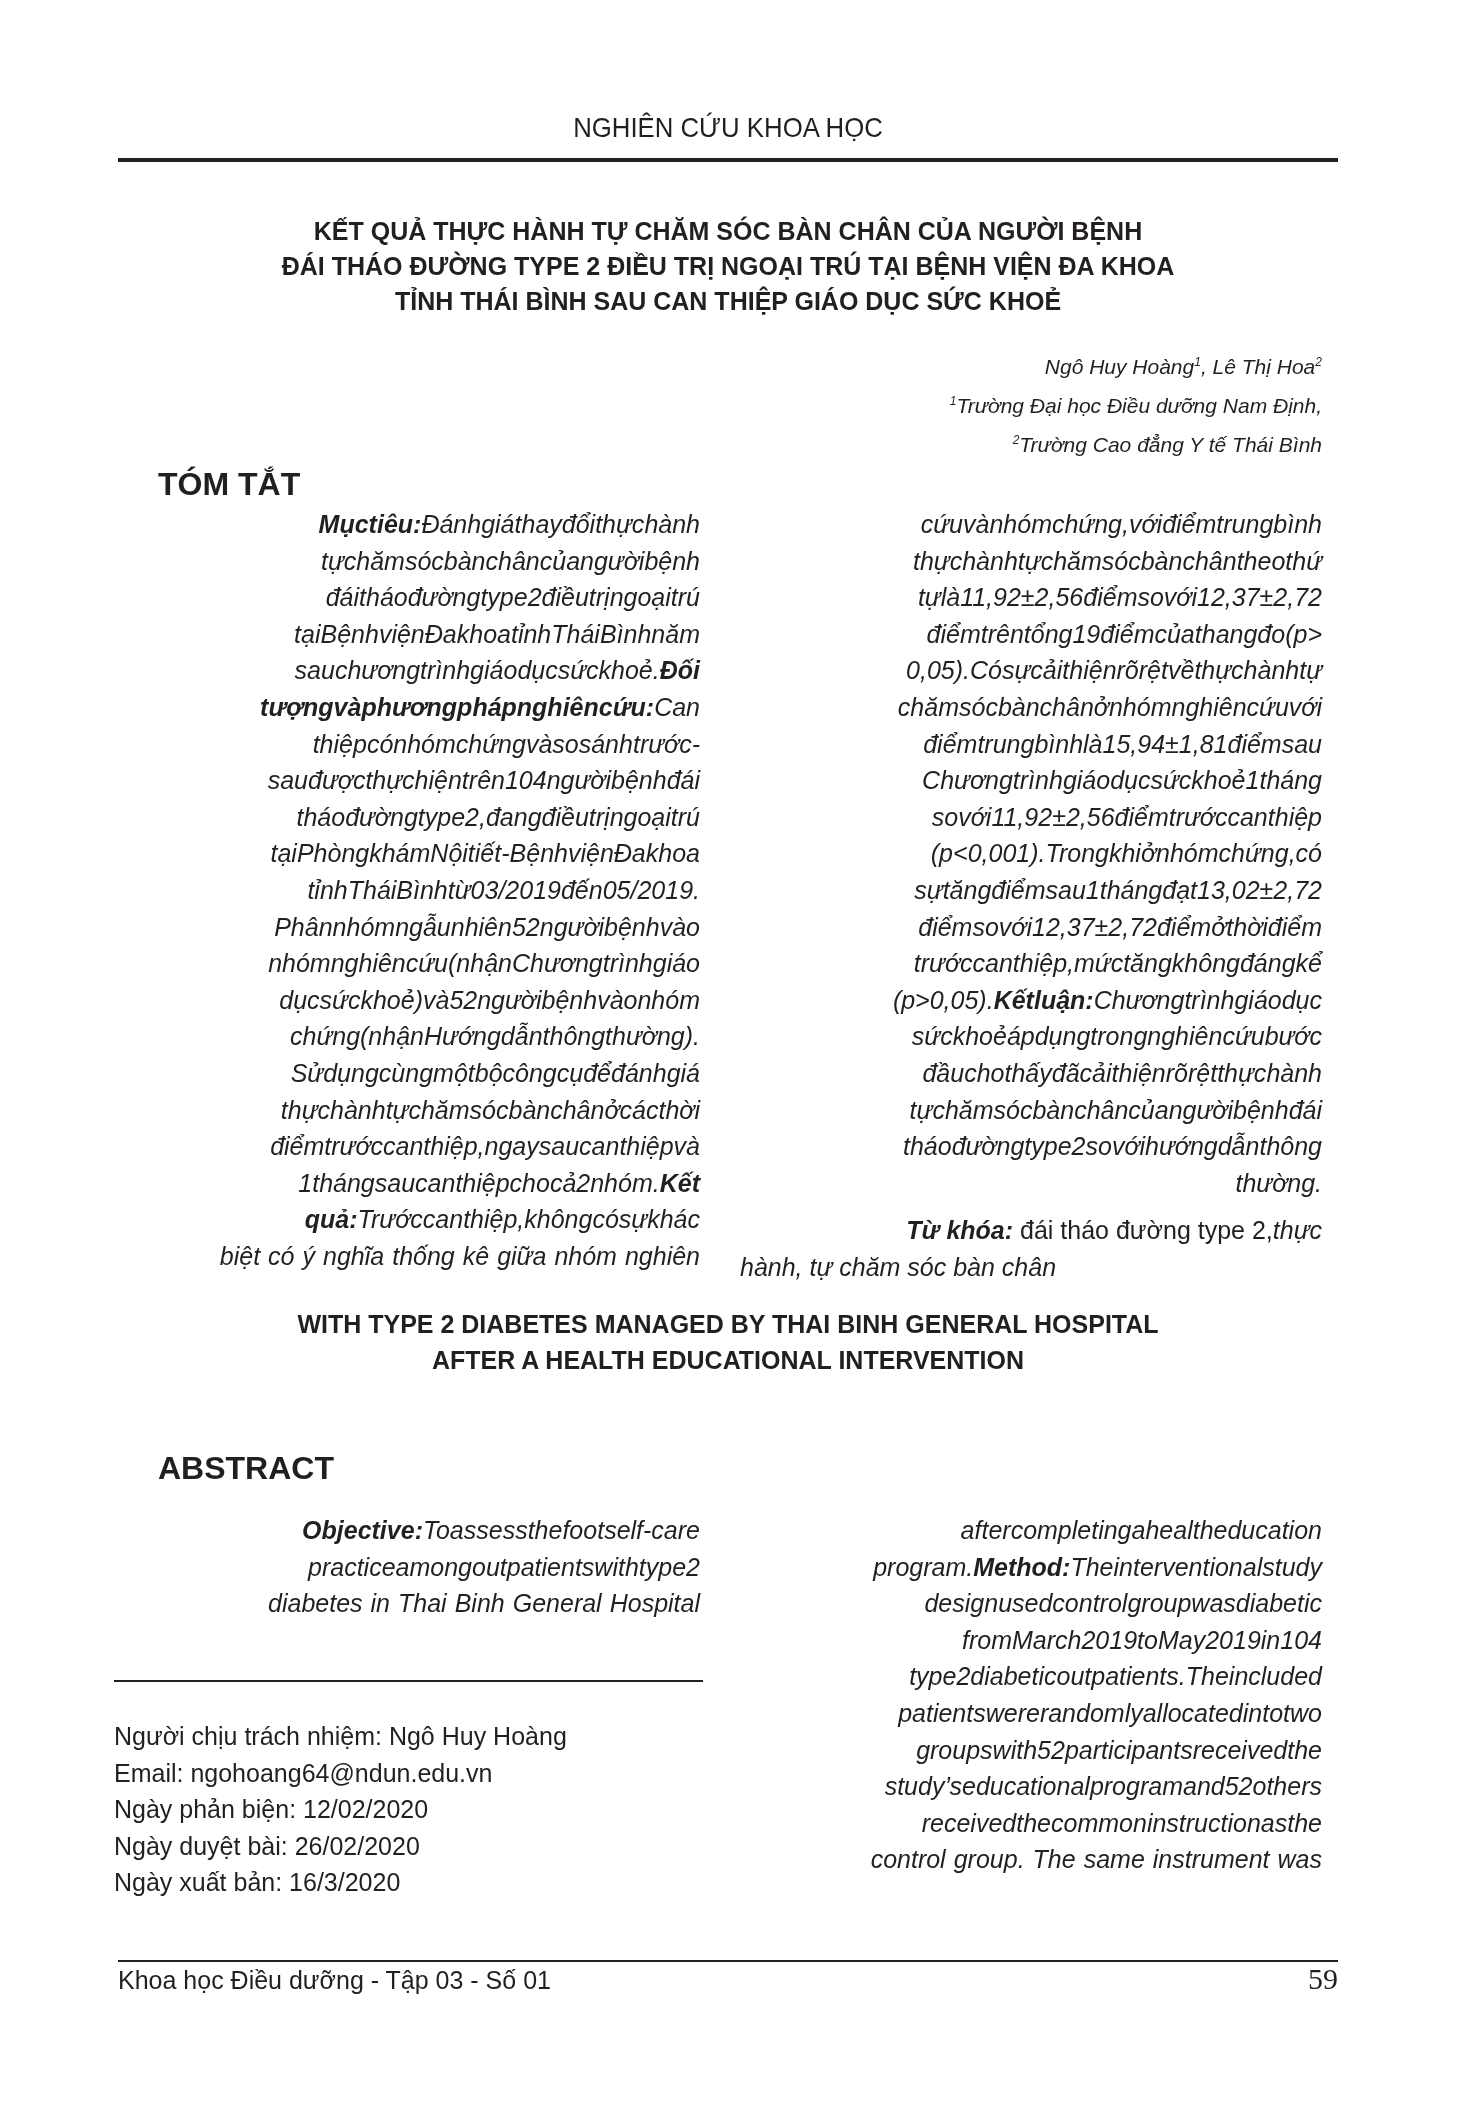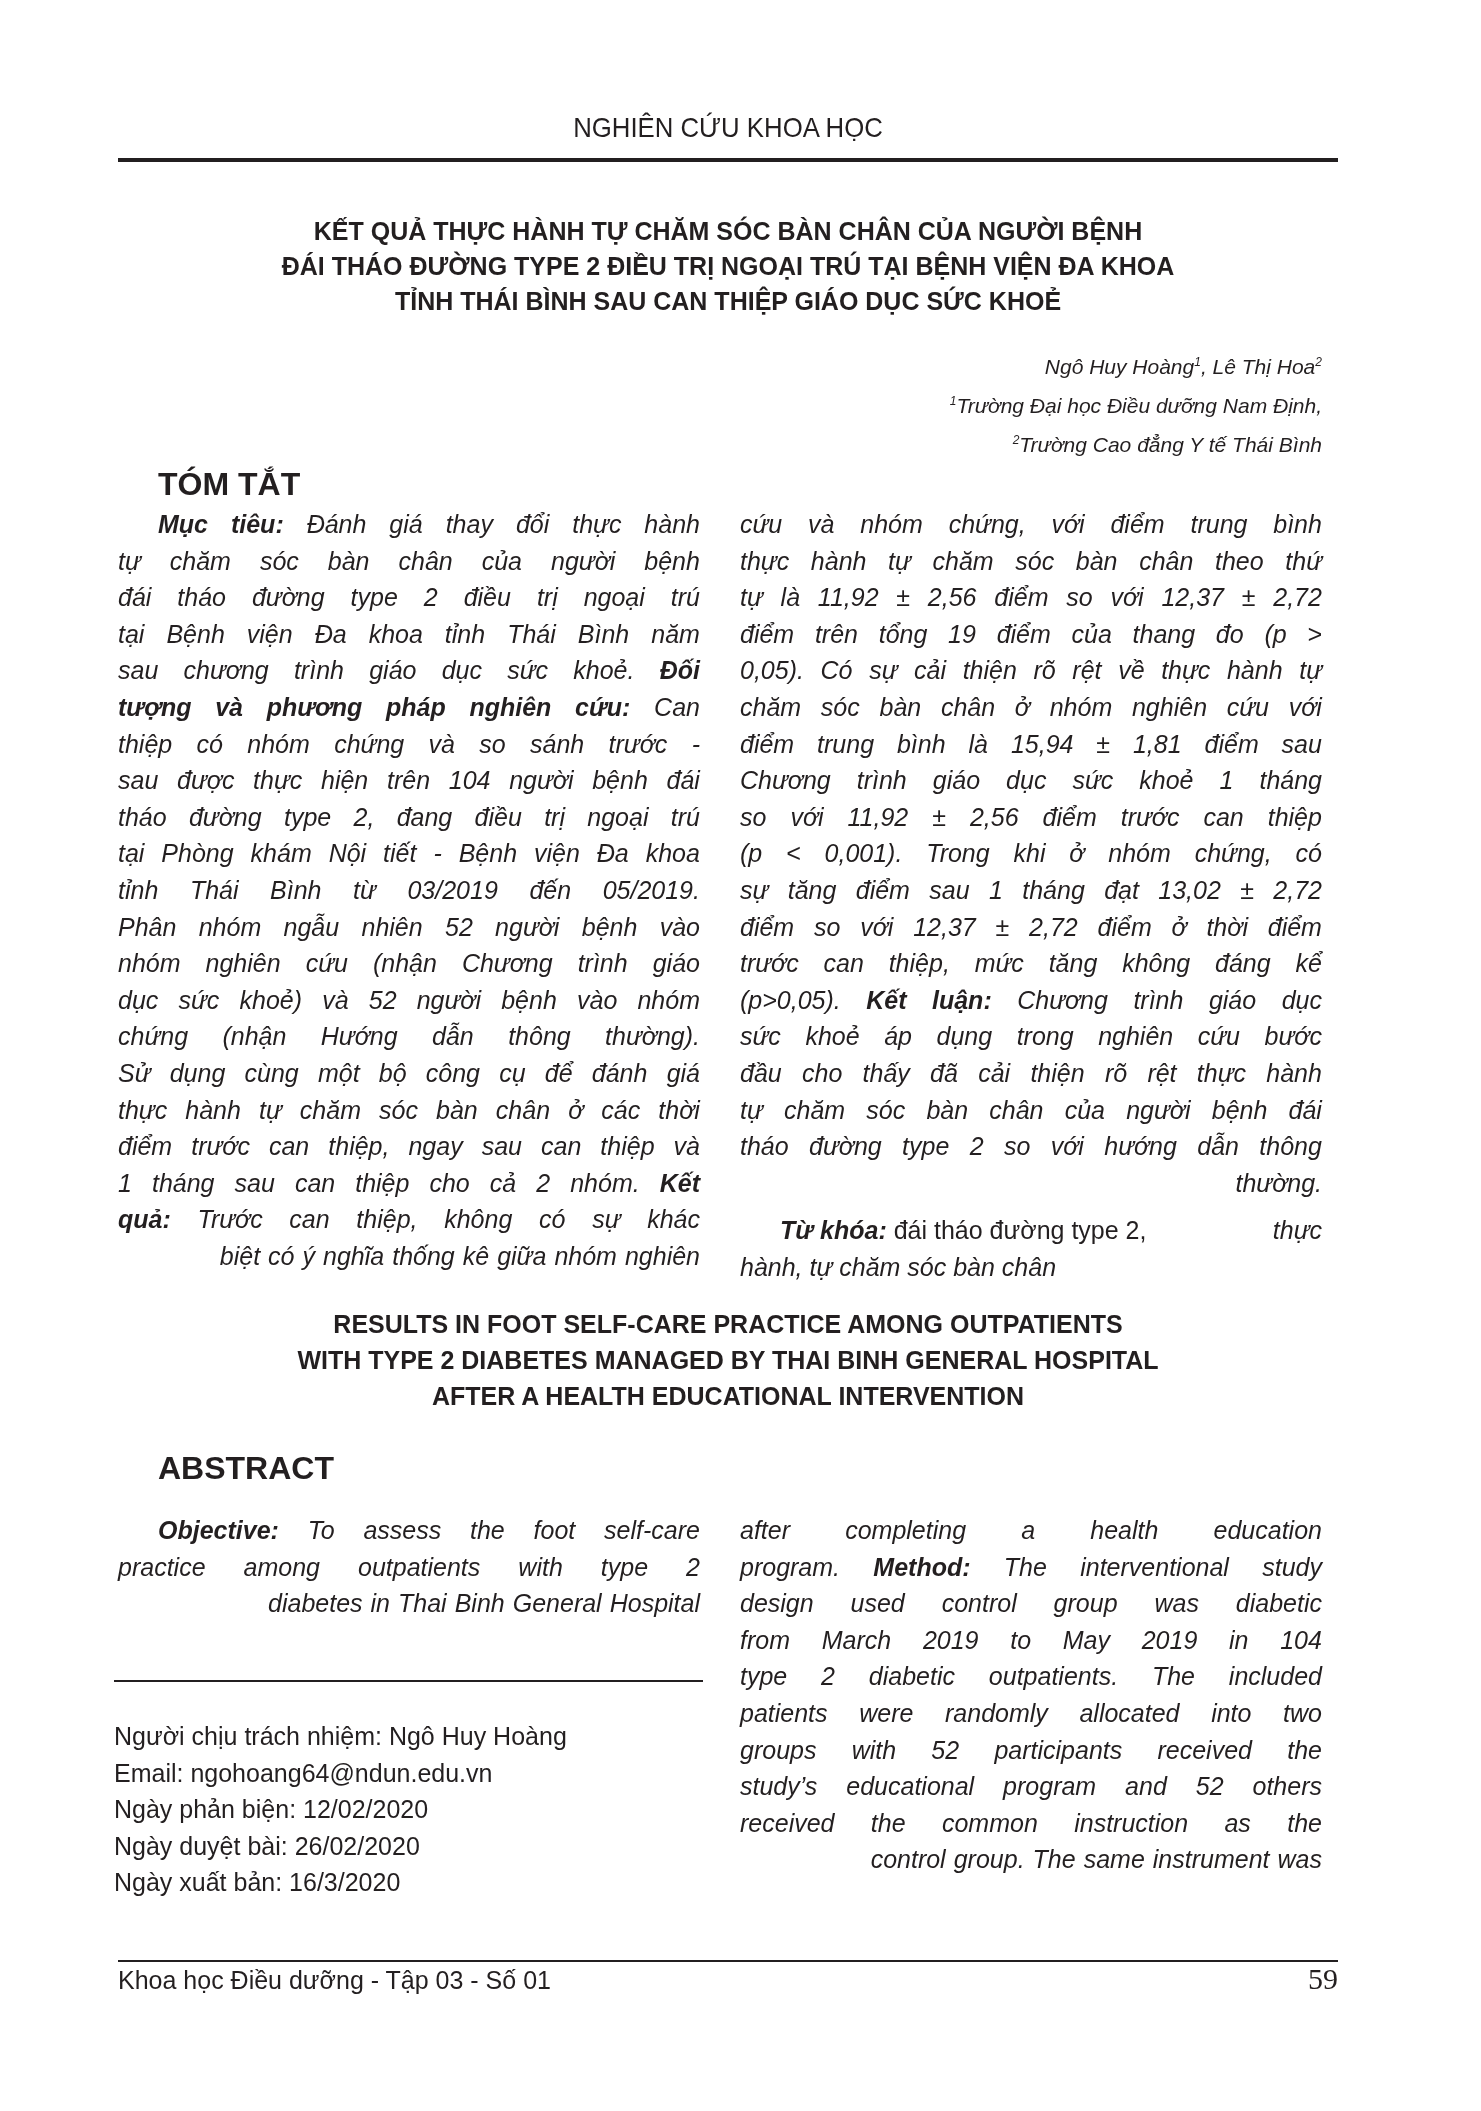--- a/index.html
+++ b/index.html
@@ -11,21 +11,21 @@
   .rule-top { left: 118px; top: 158px; width: 1220px; height: 4px; background: #231f20; }
   .title-vi { left: 0; width: 1456px; top: 214px; text-align: center; font-weight: bold;
          font-size: 25px; line-height: 35px; }
   .title-vi div, .title-en div { white-space: nowrap; }
   .authors { right: 159px; top: 345px; text-align: right; font-style: italic; font-size: 21px; line-height: 34px; }
   .authors sup { font-size: 12px; vertical-align: 8px; }
   .section-head { font-weight: bold; font-size: 32px; }
   .col { font-size: 25px; line-height: 36.6px; font-style: italic; }
   .col .ln { display: block; text-align: justify; text-align-last: justify; white-space: nowrap; height: 36.6px; }
   .col .ln.last { text-align-last: left; }
-  .col .ln.flex { display: flex; justify-content: space-between; white-space: nowrap; }
+  .col .ln.flex { display: flex; justify-content: flex-end; white-space: nowrap; }
   .col .ln.flex.last { justify-content: flex-end; gap: 8px; }
   .col .ln.flex span.w { display: inline-block; }
   b.kw { font-weight: bold; }
   .upright { font-style: normal; margin-top: 48px; }
   .title-en { left: 0; width: 1456px; top: 1306px; text-align: center; font-weight: bold; font-size: 25px; line-height: 36px; }
   .divider-info { left: 114px; top: 1680px; width: 589px; height: 2px; background: #231f20; }
   .info { left: 114px; top: 1718px; font-size: 25px; line-height: 36.5px; }
   .rule-bottom { left: 118px; top: 1960px; width: 1220px; height: 2px; background: #231f20; }
   .footer-left { left: 118px; top: 1966px; font-size: 25px; }
   .footer-right { right: 143px; top: 1962px; font-size: 30px; font-family: "Liberation Serif", serif; }
@@ -483,21 +483,20 @@
 
 <div class="abs col" style="left:740px; top:1212px; width:582px;">
   <span class="ln flex">
     <span style="padding-left:40px;"><b class="kw">Từ khóa:</b><span class="upright"> đái tháo đường type 2, </span></span>
       <span>thực</span>
   </span>
   <span class="ln last">hành, tự chăm sóc bàn chân</span>
 </div>
 
 <div class="abs title-en">
-  <div>RESULTS IN FOOT SELF-CARE PRACTICE AMONG OUTPATIENTS</div>
   <div>WITH TYPE 2 DIABETES MANAGED BY THAI BINH GENERAL HOSPITAL</div>
   <div>AFTER A HEALTH EDUCATIONAL INTERVENTION</div>
 </div>
 
 <div class="abs section-head" style="left:158px; top:1450px;">ABSTRACT</div>
 
 <div class="abs col" id="en-left" style="left:118px; top:1512px; width:582px;">
     <span class="ln flex" style="padding-left: 40px;">
       <b class="w kw">Objective:</b>
       <span class="w">To</span>

